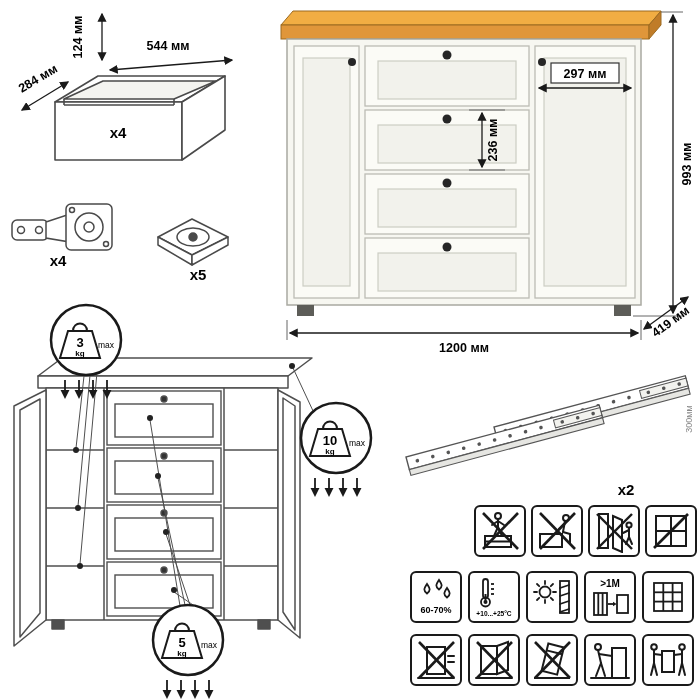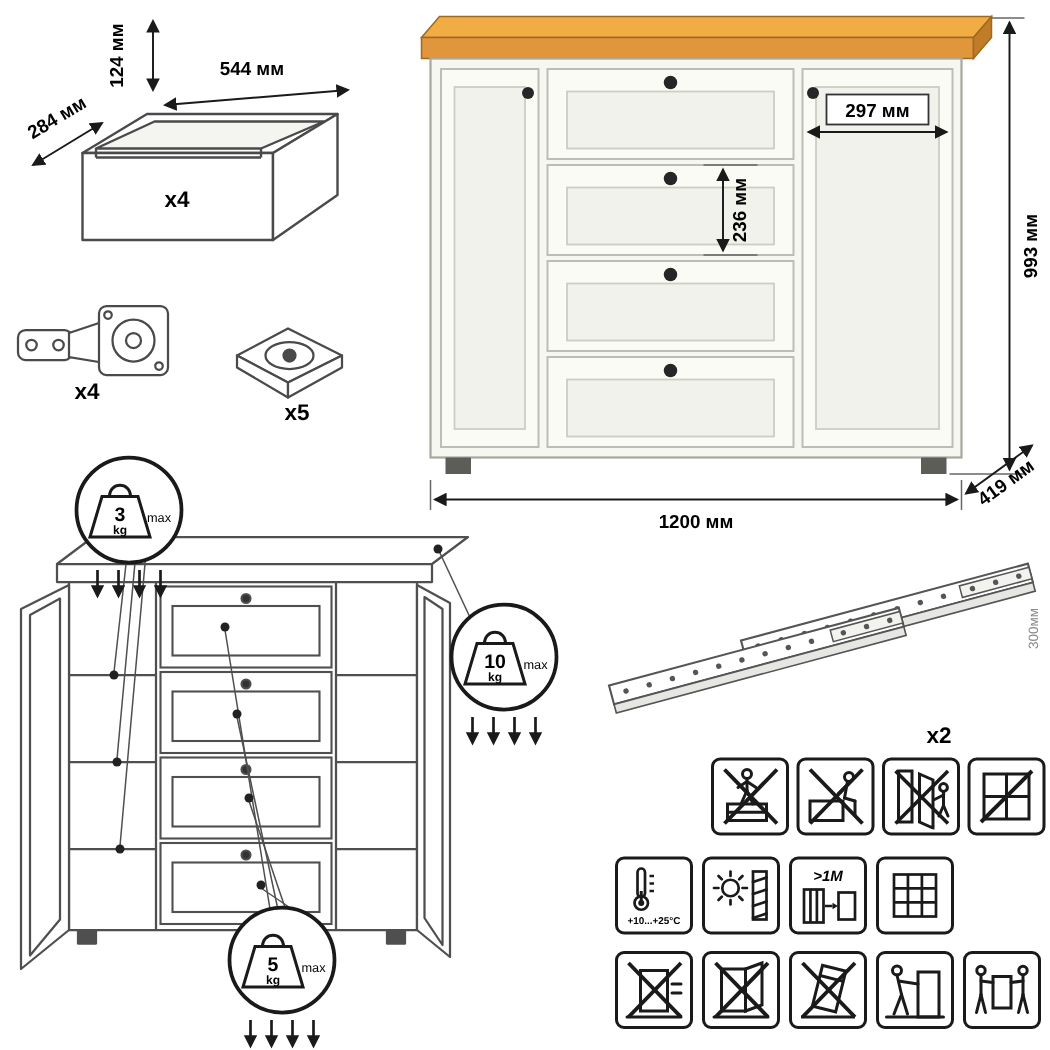--- a/index.html
+++ b/index.html
@@ -3,21 +3,21 @@
 <meta charset="utf-8">
 <style>
   html,body{margin:0;padding:0;background:#fff;}
   .canvas{position:relative;width:700px;height:700px;background:#ffffff;overflow:hidden;font-family:"Liberation Sans",sans-serif;}
   .fig{position:absolute;}
   svg text{font-family:"Liberation Sans",sans-serif;}
   .dim{font-weight:bold;font-size:12.5px;}
   .count{font-weight:bold;font-size:15px;}
   .icon-row{position:absolute;display:flex;}
   .icon{width:52px;height:52px;border:2.2px solid #1a1a1a;border-radius:6px;background:#fff;box-sizing:border-box;display:flex;align-items:center;justify-content:center;flex:0 0 auto;}
-  .icon-row .icon + .icon{margin-left:6px;font-style:italic;}
+  .icon-row .icon + .icon{margin-left:6px;}
   .icon-row.row1 .icon + .icon{margin-left:5px;}
 </style>
 </head>
 <body>
 
 <div class="canvas">
 
   <svg class="fig" style="left:10px;top:2px" width="240" height="180" viewBox="0 0 240 180">
     <defs>
       <marker id="mA" viewBox="0 0 10 10" refX="8.5" refY="5" markerWidth="7" markerHeight="7" orient="auto-start-reverse">
@@ -360,20 +360,30 @@
         </g>
         <line x1="5" y1="39" x2="39" y2="5" stroke="#1a1a1a" stroke-width="2.6"></line>
       </svg>
     </div>
   </div>
 
   <div class="icon-row" style="left:410px;top:571px">
     <div class="icon">
       <svg width="44" height="44" viewBox="0 0 44 44">
         <g stroke="#1a1a1a" stroke-width="1.8" fill="none">
+          <path d="M13,9 C15.5,13 17.5,15 13,18.5 C8.5,15 10.5,13 13,9 Z"></path>
+          <path d="M25,5 C27.5,9 29.5,11 25,14.5 C20.5,11 22.5,9 25,5 Z"></path>
+          <path d="M33,13 C35.5,17 37.5,19 33,22.5 C28.5,19 30.5,17 33,13 Z"></path>
+        </g>
+        <text x="22" y="38" text-anchor="middle" font-size="9" font-weight="bold">60-70%</text>
+      </svg>
+    </div>
+    <div class="icon">
+      <svg width="44" height="44" viewBox="0 0 44 44">
+        <g stroke="#1a1a1a" stroke-width="1.8" fill="none">
           <rect x="11" y="4" width="5" height="19" rx="2.5"></rect>
           <circle cx="13.5" cy="27" r="4.5"></circle>
           <line x1="19" y1="9" x2="22" y2="9"></line>
             <line x1="19" y1="14" x2="22" y2="14"></line>
             <line x1="19" y1="19" x2="22" y2="19"></line>
         </g>
         <circle cx="13.5" cy="27" r="2" fill="#1a1a1a"></circle>
         <line x1="13.5" y1="19" x2="13.5" y2="27" stroke="#1a1a1a" stroke-width="2"></line>
         <text x="22" y="41" text-anchor="middle" font-size="6.6" font-weight="bold">+10...+25°C</text>
       </svg>

